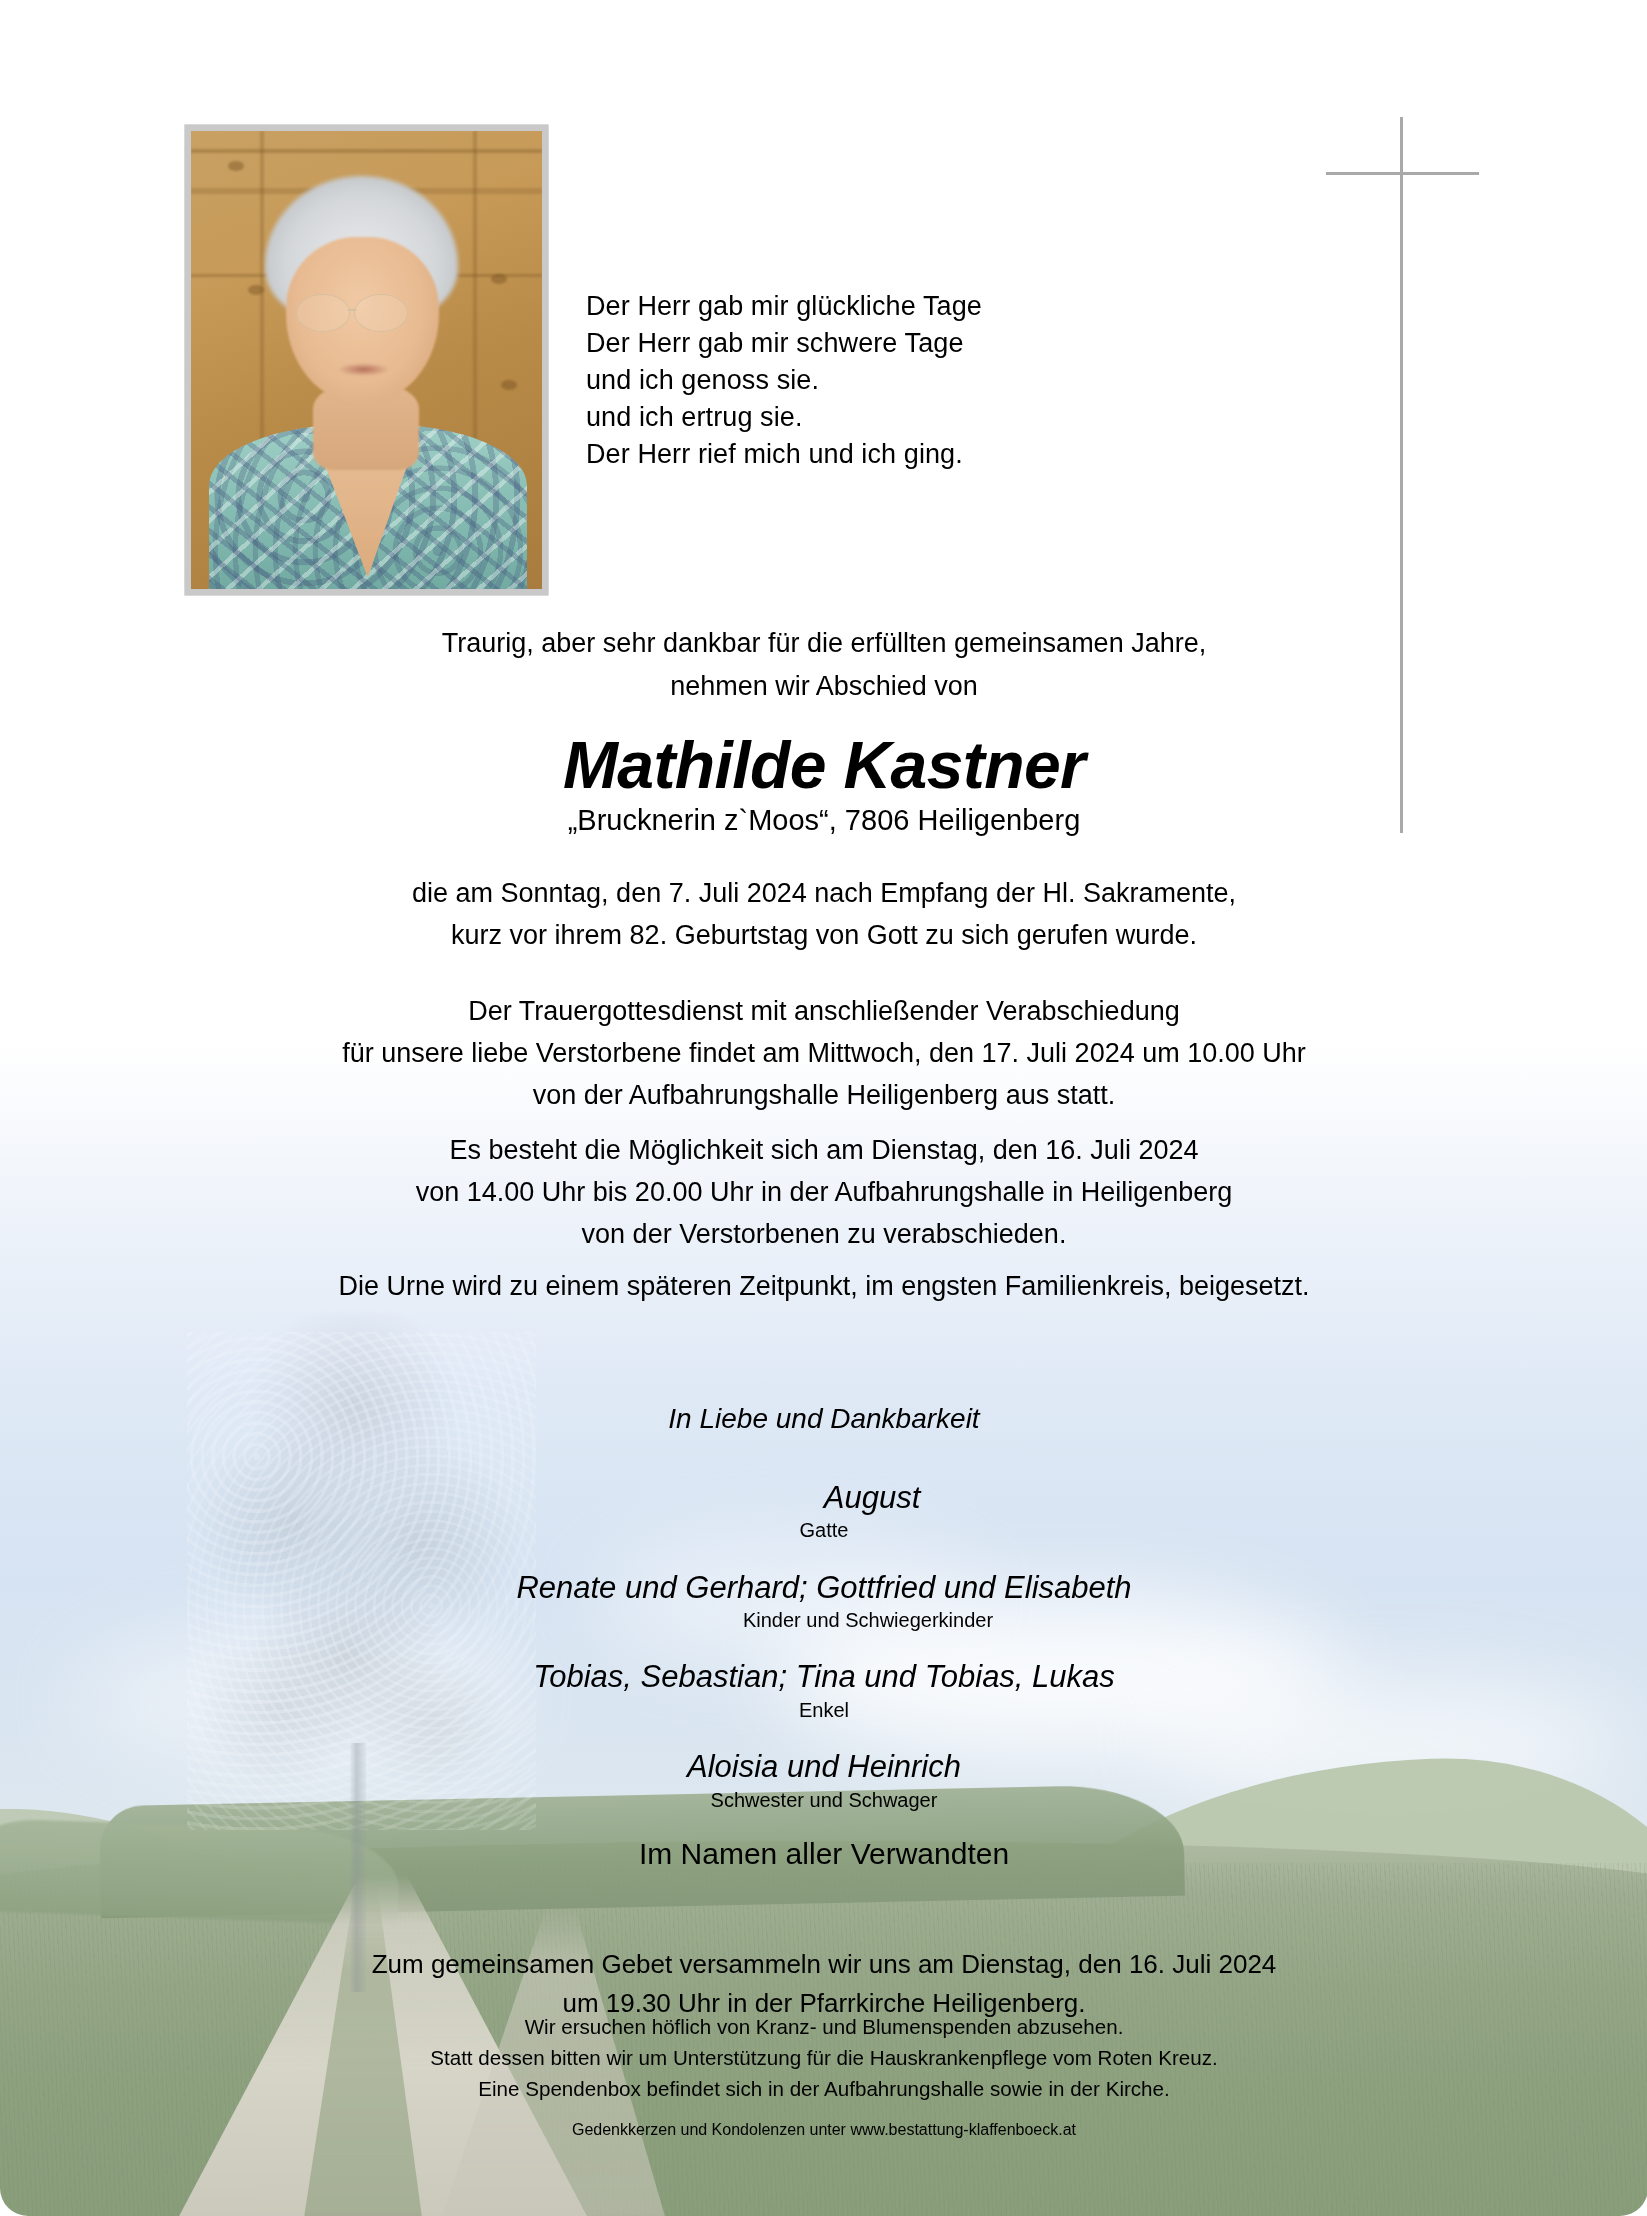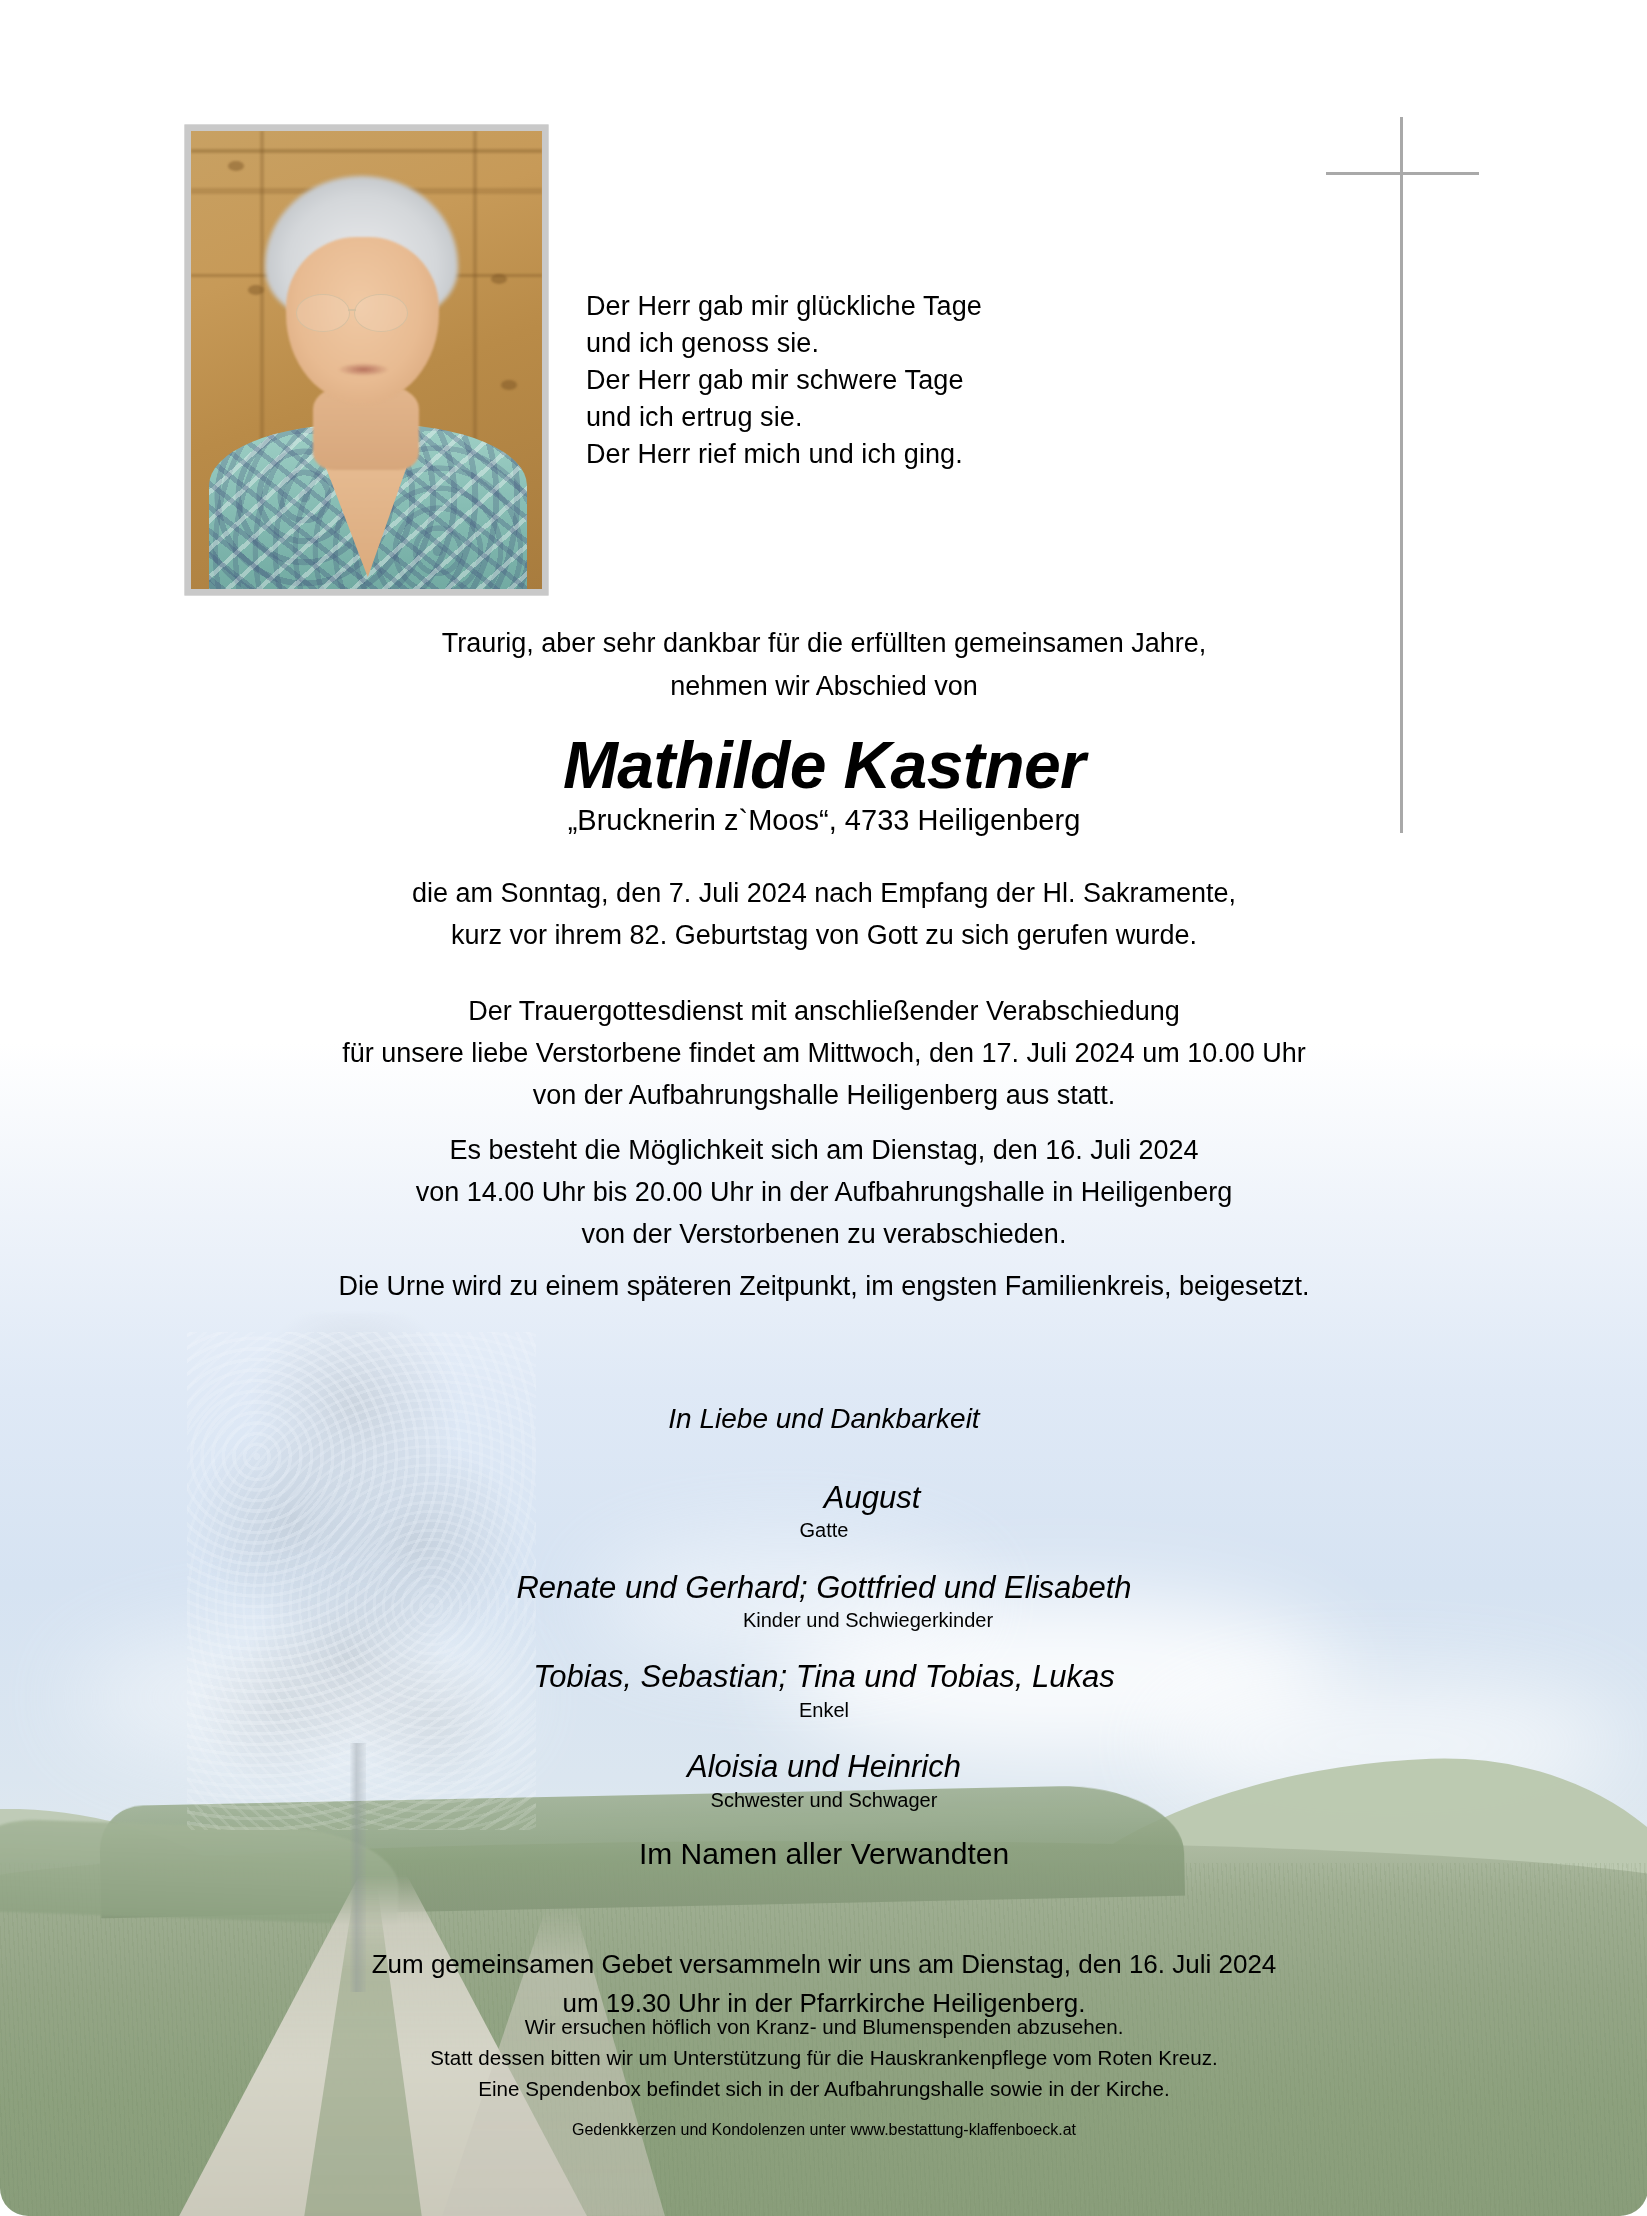--- a/index.html
+++ b/index.html
@@ -317,33 +317,33 @@
       <div class="p-face"></div>
       <div class="p-glass pg-l"></div>
       <div class="p-glass pg-r"></div>
       <div class="p-glass-bridge"></div>
       <div class="p-mouth"></div>
     </div>
   </div>
 
   <div class="txt poem">
     <div>Der Herr gab mir glückliche Tage</div>
+    <div>Der Herr gab mir schwere Tage</div>
     <div>und ich genoss sie.</div>
-    <div>Der Herr gab mir schwere Tage</div>
     <div>und ich ertrug sie.</div>
     <div>Der Herr rief mich und ich ging.</div>
   </div>
 
   <div class="txt center intro">
     <div>Traurig, aber sehr dankbar für die erfüllten gemeinsamen Jahre,</div>
     <div>nehmen wir Abschied von</div>
   </div>
 
   <div class="txt center name">Mathilde Kastner</div>
-  <div class="txt center subname">„Brucknerin z`Moos“, 4733 Heiligenberg</div>
+  <div class="txt center subname">„Brucknerin z`Moos“, 7806 Heiligenberg</div>
 
   <div class="txt center para p-death">
     <div>die am Sonntag, den 7. Juli 2024 nach Empfang der Hl. Sakramente,</div>
     <div>kurz vor ihrem 82. Geburtstag von Gott zu sich gerufen wurde.</div>
   </div>
 
   <div class="txt center para p-service">
     <div>Der Trauergottesdienst mit anschließender Verabschiedung</div>
     <div>für unsere liebe Verstorbene findet am Mittwoch, den 17. Juli 2024 um 10.00 Uhr</div>
     <div>von der Aufbahrungshalle Heiligenberg aus statt.</div>

